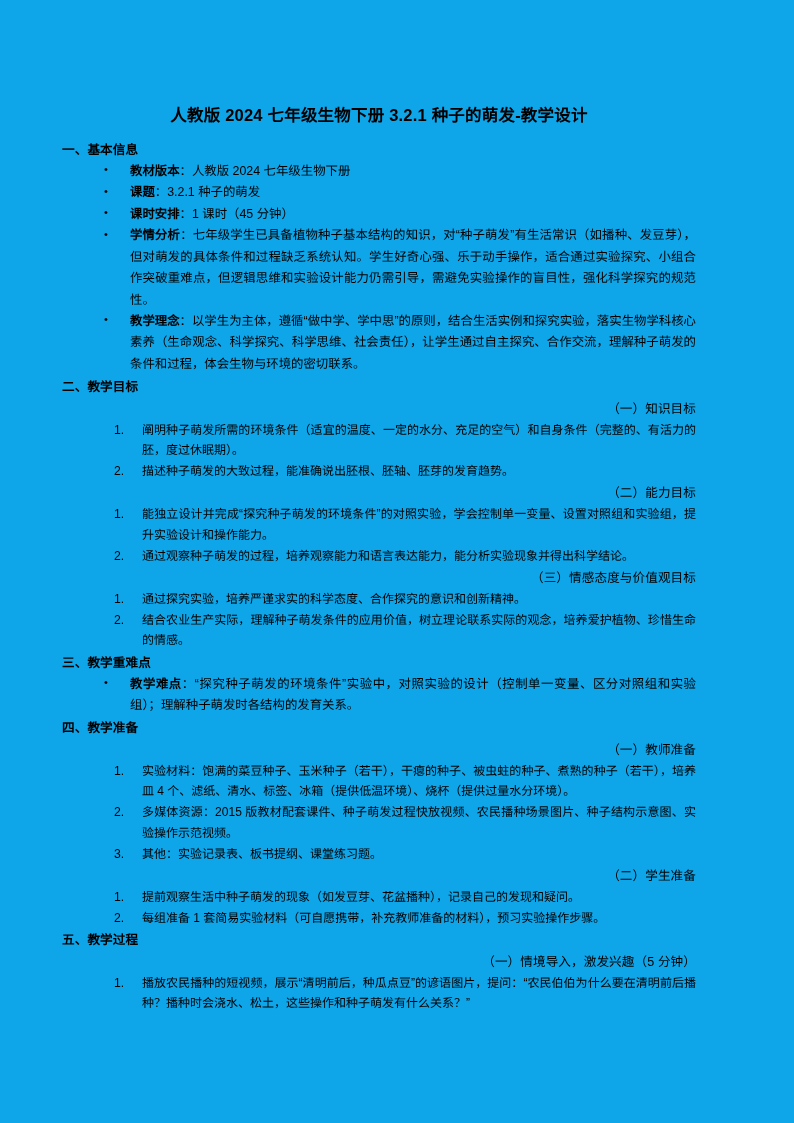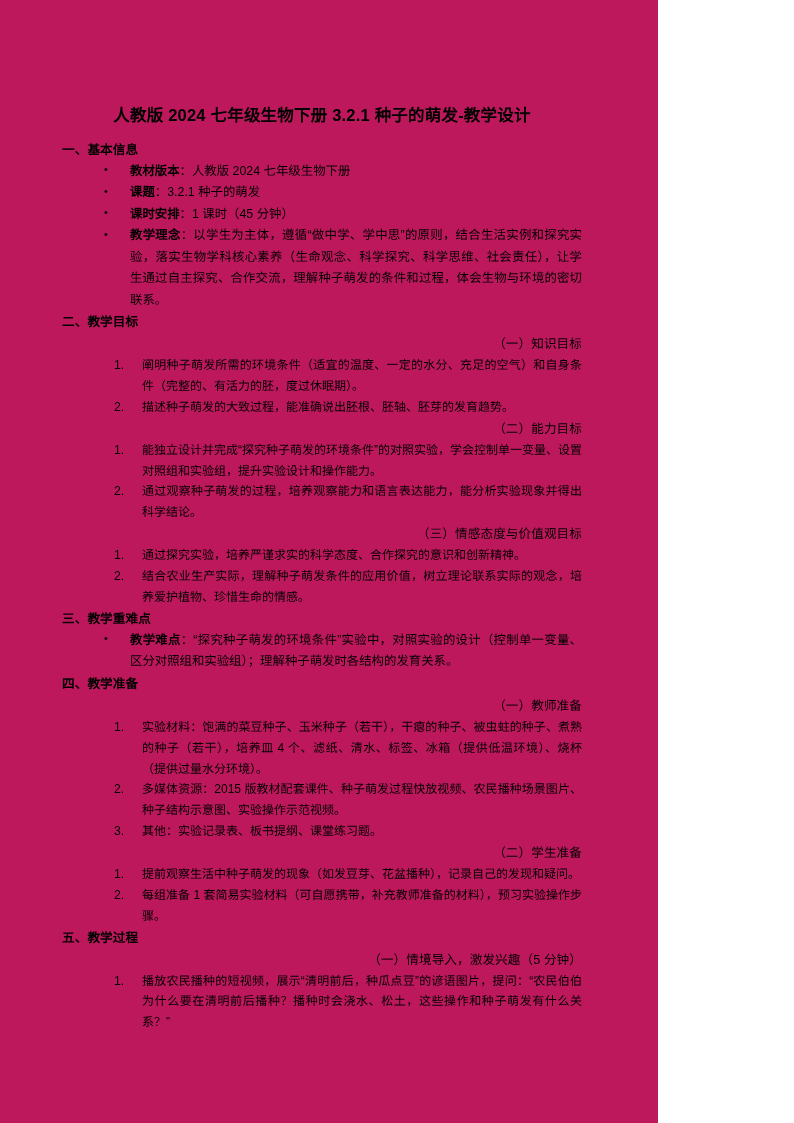--- a/index.html
+++ b/index.html
@@ -11,24 +11,24 @@
   body {
     width: 794px;
     height: 1123px;
     font-family: "Liberation Serif", "DejaVu Serif", serif;
     color: #000000;
     overflow: hidden;
     position: relative;
   }
   .page {
     box-sizing: border-box;
-    width: 658px;
+    width: 794px;
     height: 1123px;
-    padding: 96px 76px 60px 62px;
-    background: #be185d;
+    padding: 96px 98px 60px 62px;
+    background: #0ea5e9;
   }
   .doc-title {
     text-align: center;
     font-family: "Liberation Sans", "DejaVu Sans", sans-serif;
     font-weight: bold;
     font-size: 16.5px;
     line-height: 1.45;
     letter-spacing: 0.2px;
     margin: 0 0 12px 0;
     padding-top: 8px;
@@ -111,20 +111,21 @@
 
 <div class="page">
 
   <h1 class="doc-title">人教版 2024 七年级生物下册  3.2.1 种子的萌发-教学设计</h1>
 
   <div class="h2">一、基本信息</div>
   <ul class="bullets">
     <li><span class="lbl">教材版本</span><span class="body-text">：人教版 2024 七年级生物下册</span></li>
     <li><span class="lbl">课题</span><span class="body-text">：3.2.1 种子的萌发</span></li>
     <li><span class="lbl">课时安排</span><span class="body-text">：1 课时（45 分钟）</span></li>
+    <li><span class="lbl">学情分析</span><span class="body-text">：七年级学生已具备植物种子基本结构的知识，对“种子萌发”有生活常识（如播种、发豆芽），但对萌发的具体条件和过程缺乏系统认知。学生好奇心强、乐于动手操作，适合通过实验探究、小组合作突破重难点，但逻辑思维和实验设计能力仍需引导，需避免实验操作的盲目性，强化科学探究的规范性。</span></li>
     <li><span class="lbl">教学理念</span><span class="body-text">：以学生为主体，遵循“做中学、学中思”的原则，结合生活实例和探究实验，落实生物学科核心素养（生命观念、科学探究、科学思维、社会责任），让学生通过自主探究、合作交流，理解种子萌发的条件和过程，体会生物与环境的密切联系。</span></li>
   </ul>
 
   <div class="h2">二、教学目标</div>
 
   <div class="h3">（一）知识目标</div>
   <ol class="numbers">
     <li>阐明种子萌发所需的环境条件（适宜的温度、一定的水分、充足的空气）和自身条件（完整的、有活力的胚，度过休眠期）。</li>
     <li>描述种子萌发的大致过程，能准确说出胚根、胚轴、胚芽的发育趋势。</li>
   </ol>

